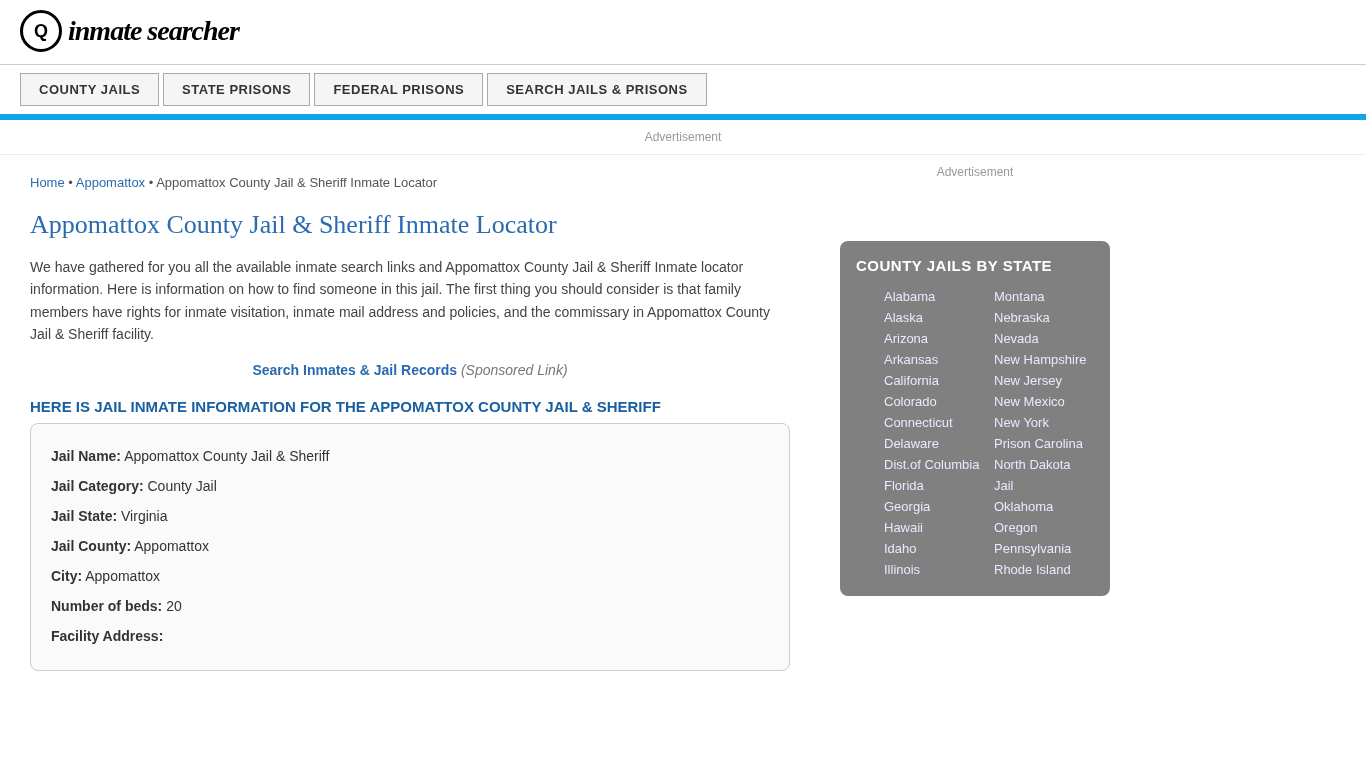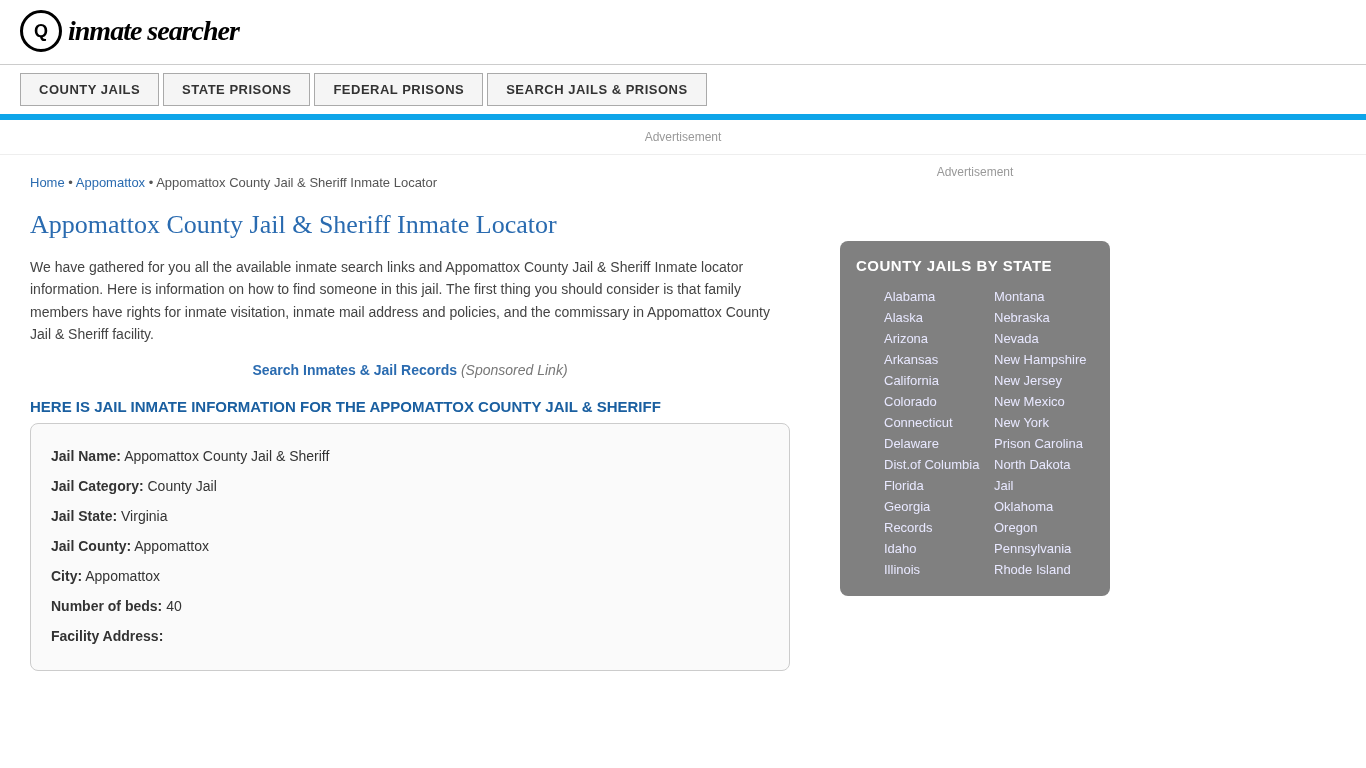--- a/index.html
+++ b/index.html
@@ -113,21 +113,21 @@
       <div class="info-row">
         <span class="info-label">Jail County:</span>
         <span> <span>Appomattox</span></span>
       </div>
       <div class="info-row">
         <span class="info-label">City:</span>
         <span> <span>Appomattox</span></span>
       </div>
       <div class="info-row">
         <span class="info-label">Number of beds:</span>
-        <span> <span>40</span></span>
+        <span> <span>20</span></span>
       </div>
       <div class="info-row">
         <span class="info-label">Facility Address:</span>
       </div>
     </div>
 
   </div>
 
   <div id="sidebar">
     <div id="ad-sidebar">Advertisement</div>
@@ -139,21 +139,21 @@
             <a class="state-link" href="#">Alaska</a>
             <a class="state-link" href="#">Arizona</a>
             <a class="state-link" href="#">Arkansas</a>
             <a class="state-link" href="#">California</a>
             <a class="state-link" href="#">Colorado</a>
             <a class="state-link" href="#">Connecticut</a>
             <a class="state-link" href="#">Delaware</a>
             <a class="state-link" href="#">Dist.of Columbia</a>
             <a class="state-link" href="#">Florida</a>
             <a class="state-link" href="#">Georgia</a>
-            <a class="state-link" href="#">Records</a>
+            <a class="state-link" href="#">Hawaii</a>
             <a class="state-link" href="#">Idaho</a>
             <a class="state-link" href="#">Illinois</a>
           </div>
         <div id="states-right-col">
             <a class="state-link" href="#">Montana</a>
             <a class="state-link" href="#">Nebraska</a>
             <a class="state-link" href="#">Nevada</a>
             <a class="state-link" href="#">New Hampshire</a>
             <a class="state-link" href="#">New Jersey</a>
             <a class="state-link" href="#">New Mexico</a>

